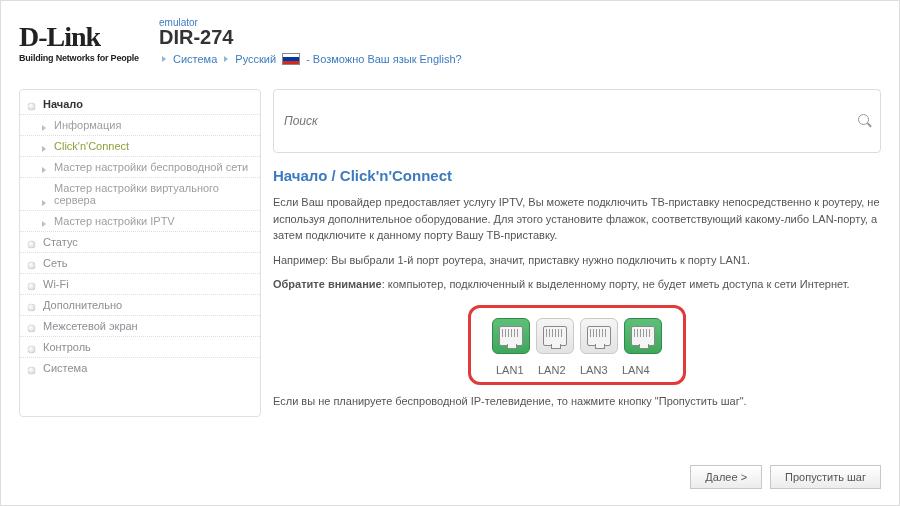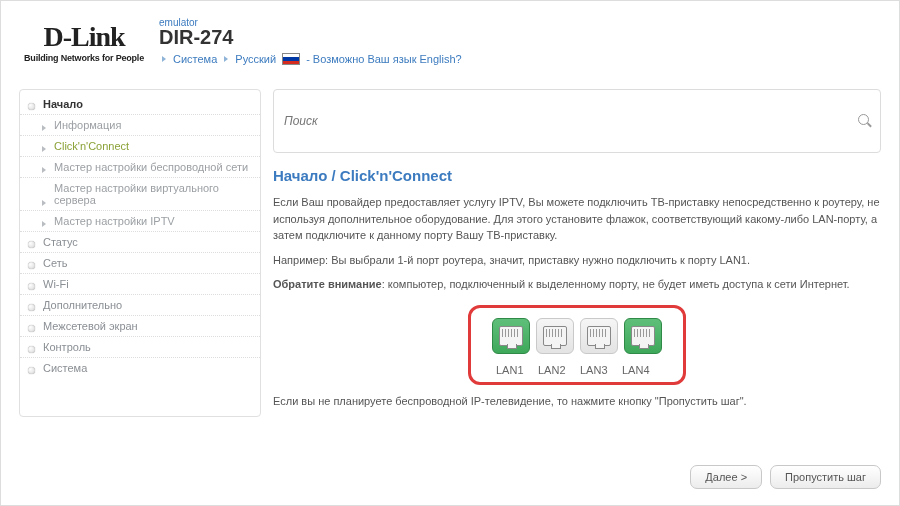--- a/index.html
+++ b/index.html
@@ -22,21 +22,20 @@
   
   .header {
     display: flex;
     align-items: flex-start;
     height: 72px;
     border-bottom: none;
   }
   .logo {
     width: 130px;
     padding-top: 10px;
-    text-align: center;
   }
   .logo-main {
     font-family: "Times New Roman", serif;
     font-size: 28px;
     font-weight: 900;
     color: #222;
     letter-spacing: -1px;
   }
   .logo-sub {
     font-size: 9px;
@@ -243,21 +242,21 @@
   .btn-row {
     position: absolute;
     right: 18px;
     bottom: 16px;
     display: flex;
     gap: 8px;
   }
   .btn {
     border: 1px solid #c8c8c8;
     background: linear-gradient(#fff, #ececec);
-    border-radius: 7px;
+    border-radius: 0;
     padding: 5px 14px;
     font-size: 11px;
     color: #555;
     cursor: pointer;
   }
 </style>
 </head>
 <body>
 
 <div class="page">

